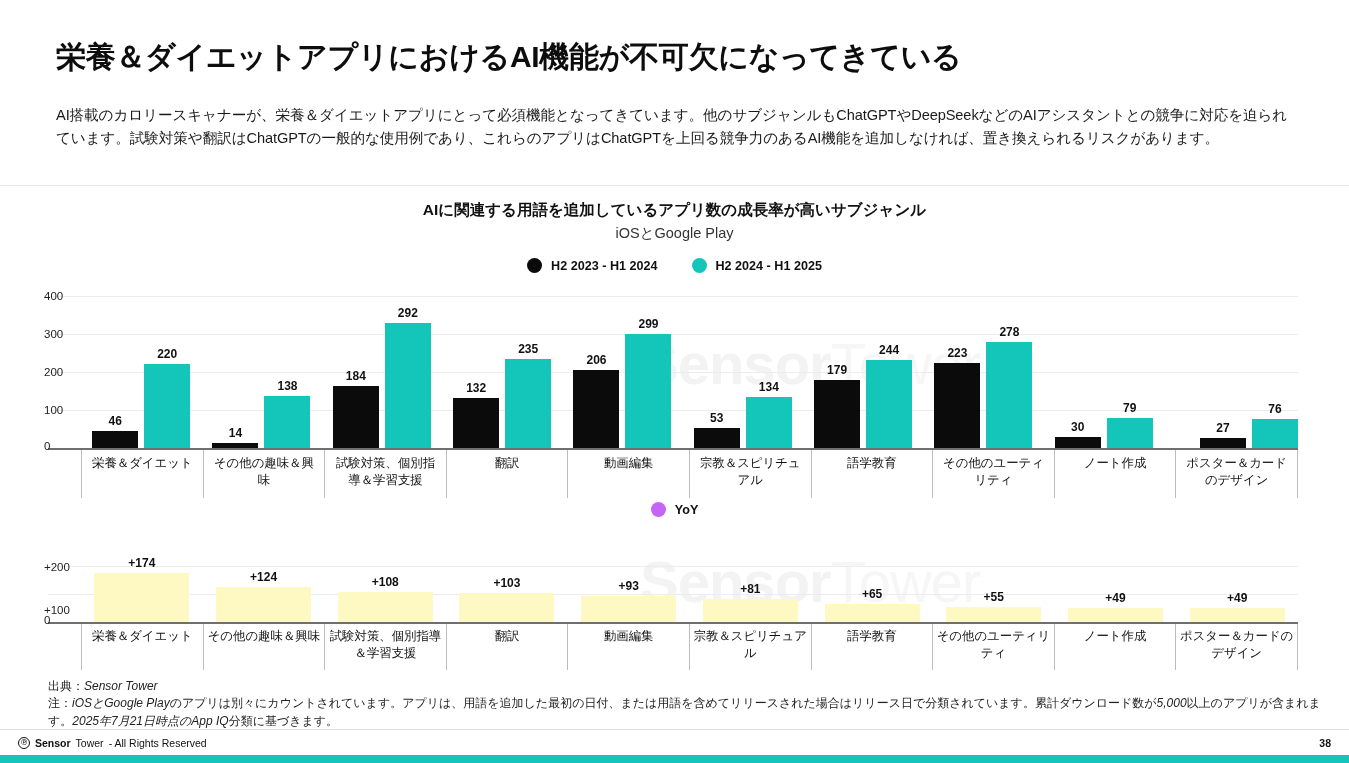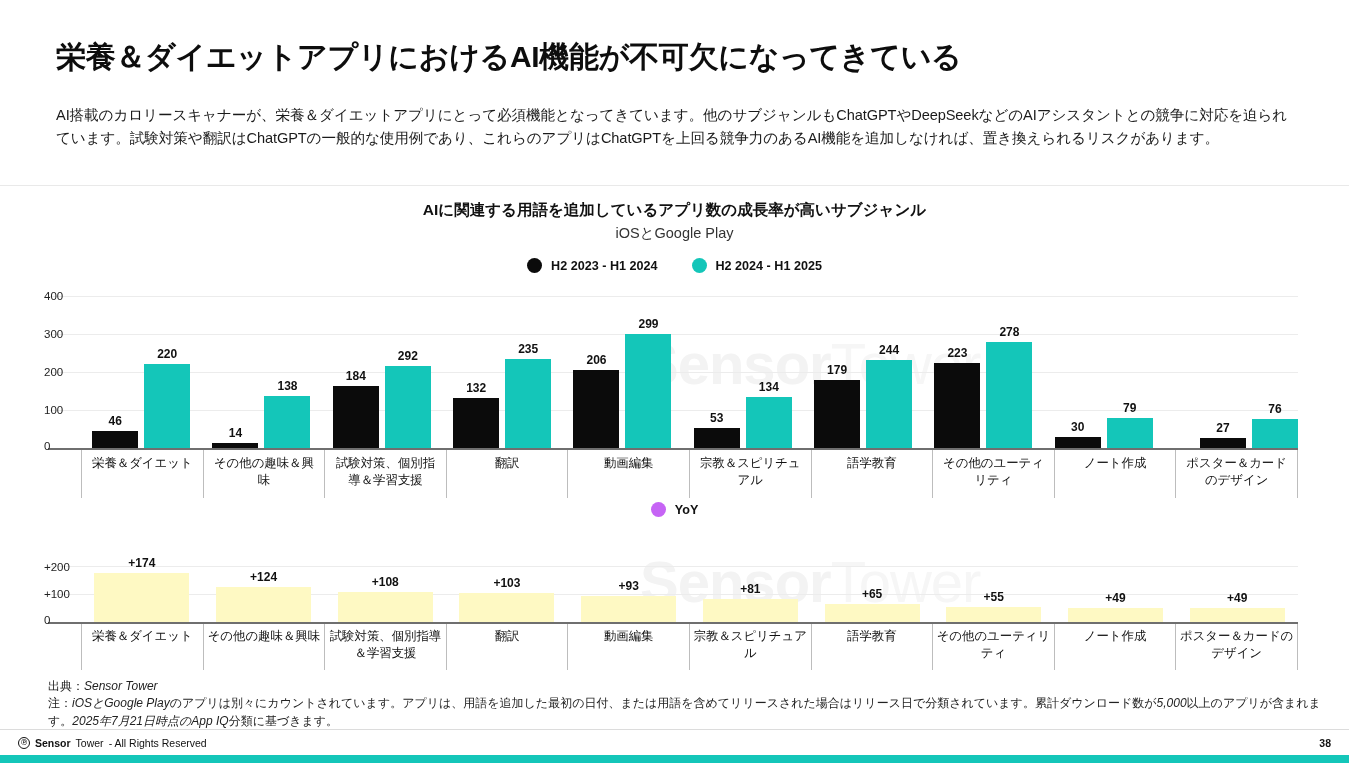--- a/index.html
+++ b/index.html
@@ -212,21 +212,21 @@
           <span class="bar-val">14</span>
         </div>
         <div class="bar bar-teal" style="height: 52.44px;">
           <span class="bar-val">138</span>
         </div>
       </div>
       <div class="grp">
         <div class="bar bar-black" style="height: 62px;">
           <span class="bar-val">184</span>
         </div>
-        <div class="bar bar-teal" style="height: 82px;">
+        <div class="bar bar-teal" style="height: 125px;">
           <span class="bar-val">292</span>
         </div>
       </div>
       <div class="grp">
         <div class="bar bar-black" style="height: 50.16px;">
           <span class="bar-val">132</span>
         </div>
         <div class="bar bar-teal" style="height: 89.3px;">
           <span class="bar-val">235</span>
         </div>
@@ -325,21 +325,21 @@
 <div class="watermark" style="left:640px; top:548px;">
   <span>Sensor</span><span class="wm-light">Tower</span>
 </div>
 
 <div class="plot2">
   <div class="gridline" style="top:0px"></div>
   <div class="gridline" style="top:28px"></div>
   <div class="zeroline" style="top:56px"></div>
 
   <div class="ytick" style="top:1px">+200</div>
-  <div class="ytick" style="top:28px">+100</div>
+  <div class="ytick" style="top:44px">+100</div>
   <div class="ytick" style="top:54px">0</div>
 
   <div class="groups2" id="groups2">
       <div class="grp">
         <div class="bar2" style="height: 48.72px;">
           <span class="bar2-val">+174</span>
         </div>
       </div>
       <div class="grp">
         <div class="bar2" style="height: 34.72px;">

